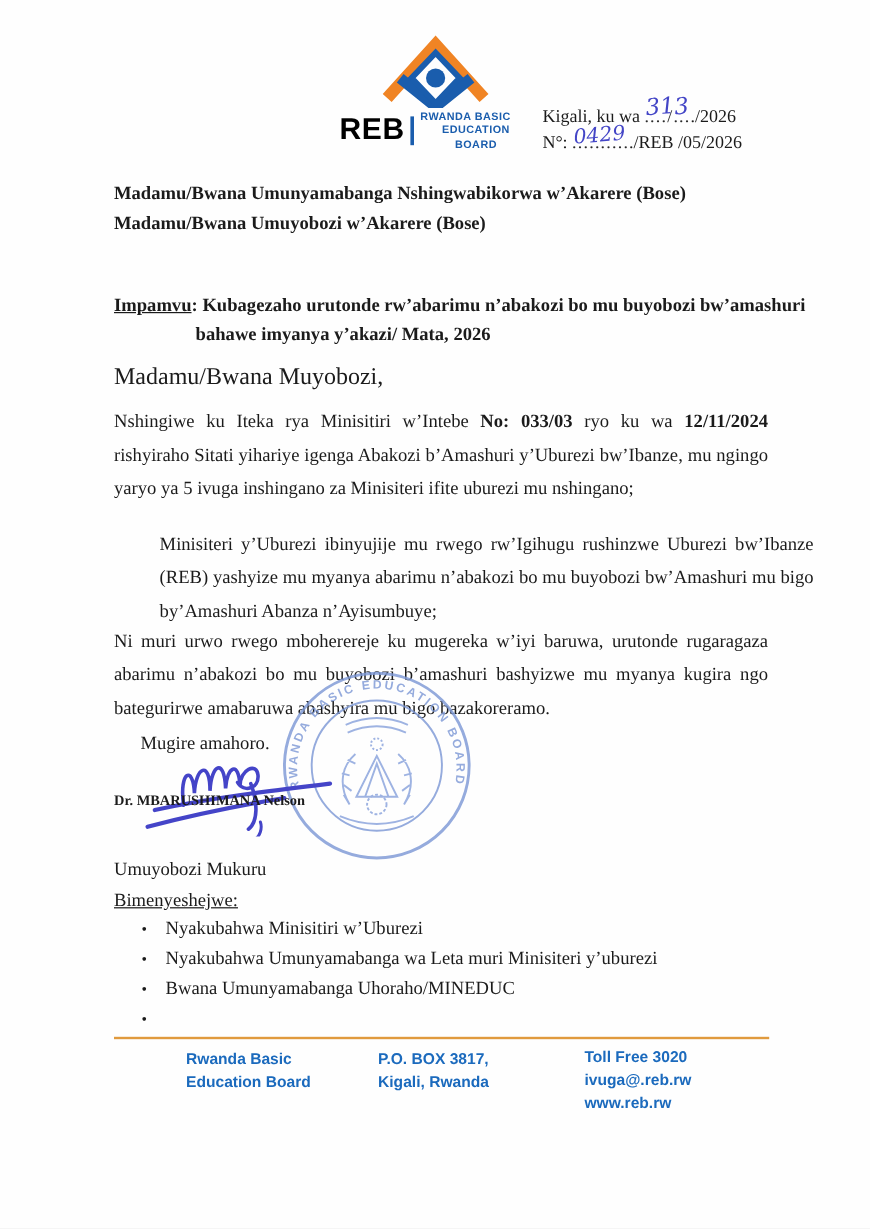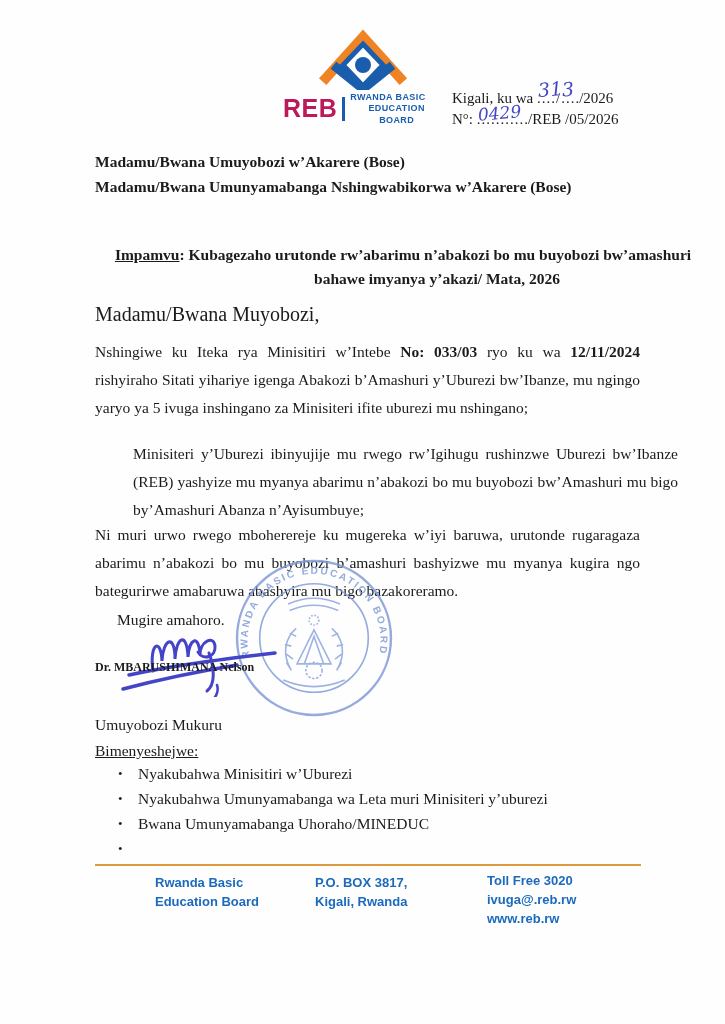--- a/index.html
+++ b/index.html
@@ -9,39 +9,39 @@
     margin:0 auto;
     background:#fefefe;
     font-family:"Liberation Serif", serif;
     color:#1b1b1b;
     overflow:hidden;
   }
   
   .logo{position:absolute;left:283px;top:28px;width:160px;text-align:center;}
   .logo-icon{display:block;margin:0 auto;}
   .wordmark{display:flex;align-items:center;justify-content:center;gap:5px;margin-top:2px;}
-  .wm-acronym{font-family:"Liberation Sans",sans-serif;font-weight:bold;font-size:25px;letter-spacing:0.5px;color:#be185d;line-height:1;}
+  .wm-acronym{font-family:"Liberation Sans",sans-serif;font-weight:bold;font-size:25px;letter-spacing:0.5px;color:#000000;line-height:1;}
   .wm-divider{width:3px;height:24px;background:#1a5dad;}
   .wm-lines{display:flex;flex-direction:column;align-items:flex-start;}
   .wm-lines span{font-family:"Liberation Sans",sans-serif;font-weight:bold;font-size:9px;letter-spacing:0.4px;color:#1a5dad;line-height:1.25;}
   
   .dateblock{position:absolute;left:452px;top:88px;font-size:15px;line-height:21px;color:#1b1b1b;}
   .hwrap{position:relative;display:inline-block;}
   .dots{letter-spacing:1px;color:#2a2a2a;}
   .hw{
     position:absolute;left:1px;top:-9px;
     font-style:italic;font-size:19px;
     color:#4345c6;transform:rotate(-5deg);
     font-family:"DejaVu Serif", serif;
     white-space:nowrap;
   }
   .hw.num{top:-6px;font-size:17px;}
   
   .recipients{position:absolute;left:95px;top:149px;font-weight:bold;font-size:15.5px;line-height:25px;}
-  .subject{position:absolute;left:95px;top:243px;width:548px;font-weight:bold;font-size:15.5px;line-height:24px;padding-left:68px;text-indent:-68px;text-align:center;}
+  .subject{position:absolute;left:95px;top:243px;width:548px;font-weight:bold;font-size:15.5px;line-height:24px;padding-left:68px;text-indent:-68px;}
   .subject .u{text-decoration:underline;}
   .salutation{position:absolute;left:95px;top:303px;font-size:20px;}
   .para{position:absolute;left:95px;width:545px;font-size:15.5px;line-height:28px;text-align:justify;}
   .p1{top:338px;}
   .p2{top:440px;margin-left:38px;}
   .p3{top:521px;}
   .closing{position:absolute;left:95px;top:611px;font-size:15.5px;margin-left:22px;}
   .bold{font-weight:bold;}
   
   .stamp{position:absolute;left:233px;top:557px;opacity:0.82;}
@@ -86,22 +86,22 @@
       <span>Kigali, ku wa</span>
       <span class="hwrap"><span class="dots">..../</span><span class="hw">31</span></span><span class="hwrap"><span class="dots">...</span><span class="hw">3</span></span><span>./2026</span>
     </div>
     <div>
       <span>N°:</span>
       <span class="hwrap"><span class="dots">..........</span><span class="hw num">0429</span></span><span>./REB /05/2026</span>
     </div>
   </div>
 
   <div class="recipients">
+    <div>Madamu/Bwana Umunyamabanga Nshingwabikorwa w’Akarere (Bose)</div>
     <div>Madamu/Bwana  Umuyobozi w’Akarere (Bose)</div>
-    <div>Madamu/Bwana Umunyamabanga Nshingwabikorwa w’Akarere (Bose)</div>
   </div>
 
   <div class="subject">
     <span class="u">Impamvu</span><span>: </span><span>Kubagezaho urutonde rw’abarimu n’abakozi bo mu buyobozi bw’amashuri bahawe imyanya y’akazi/ Mata, 2026</span>
   </div>
 
   <div class="salutation">Madamu/Bwana Muyobozi,</div>
 
   <div class="para p1">
     <span>Nshingiwe ku Iteka rya Minisitiri w’Intebe </span><span class="bold">No: 033/03</span><span> ryo ku wa </span><span class="bold">12/11/2024</span><span> rishyiraho Sitati yihariye igenga Abakozi b’Amashuri y’Uburezi bw’Ibanze, mu ngingo yaryo ya 5 ivuga inshingano za Minisiteri ifite uburezi mu nshingano;</span>

